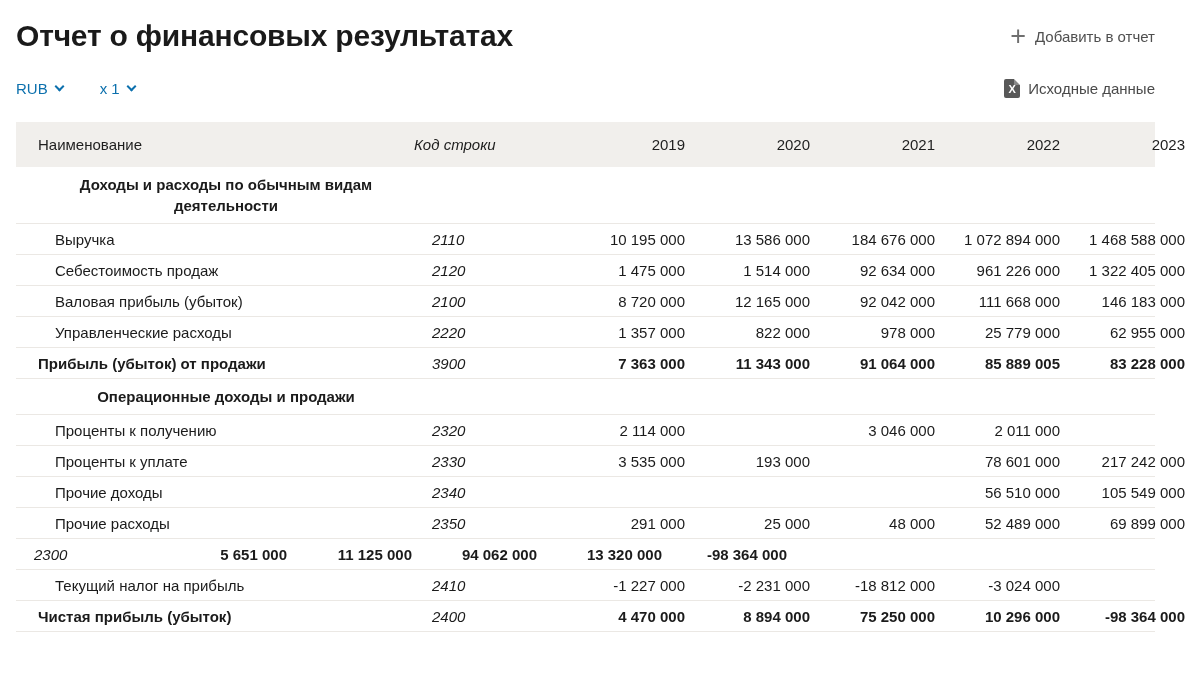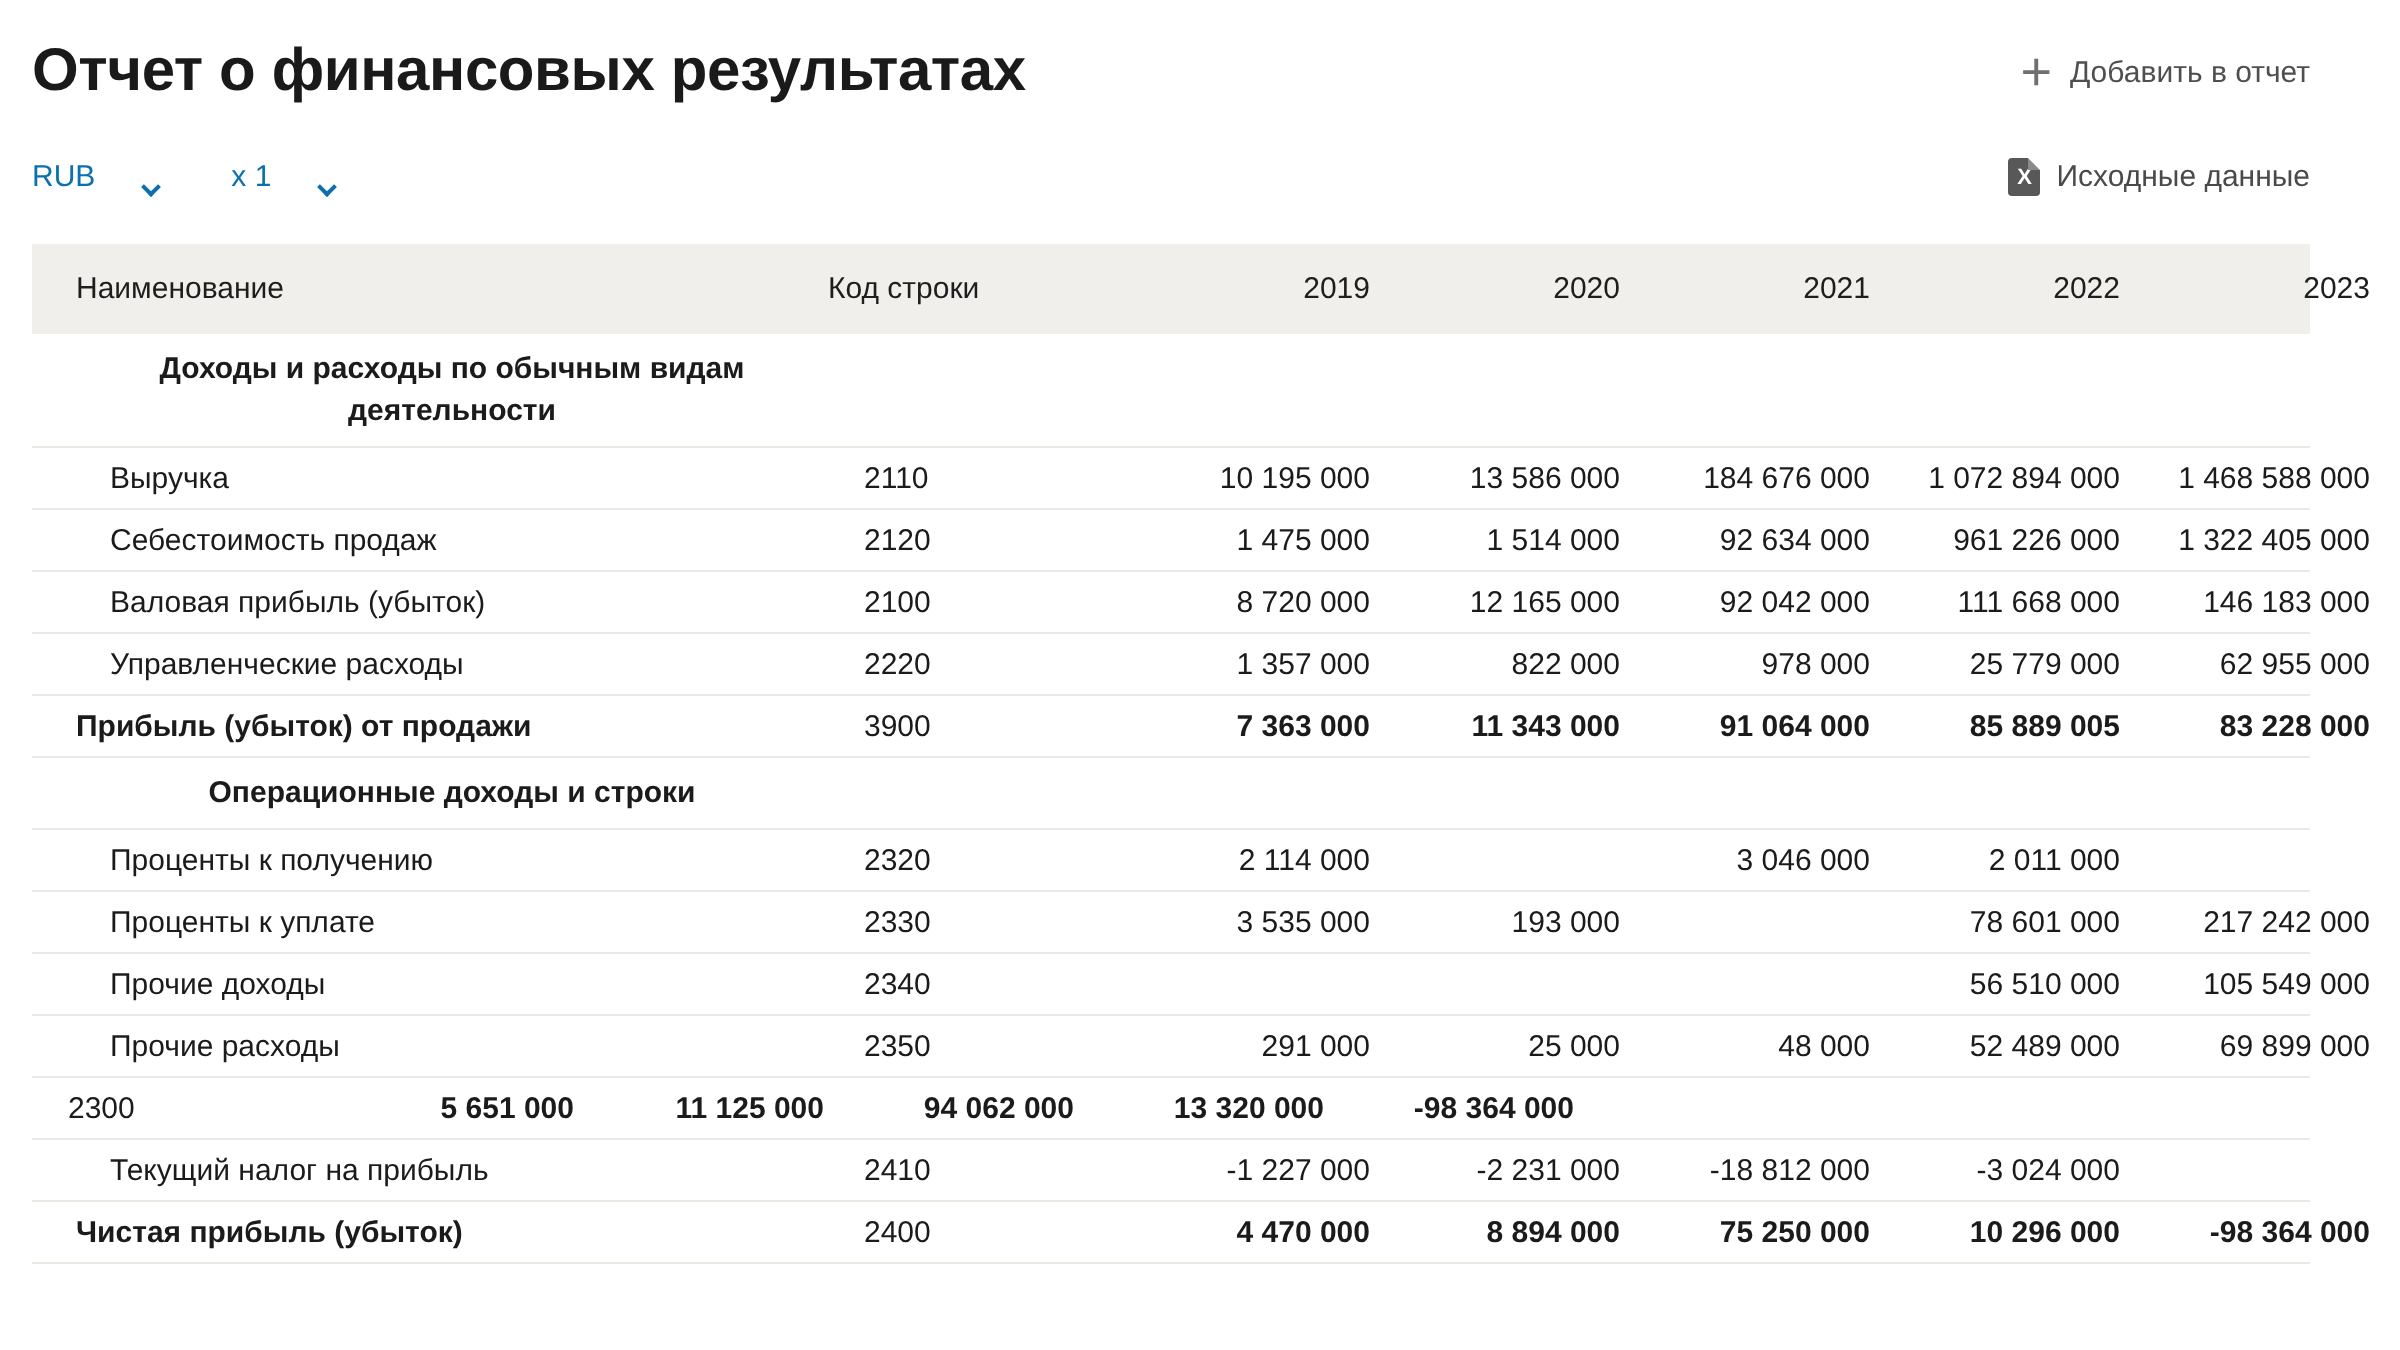--- a/index.html
+++ b/index.html
@@ -9,38 +9,38 @@
 
   
   .header-row { display:flex; justify-content:space-between; align-items:flex-start;
     padding-top:19px; padding-right:45px; }
   h1.title { font-size:30px; font-weight:700; color:#1a1a1a; letter-spacing:-0.2px; }
   .add-report { display:flex; align-items:center; gap:9px; color:#4f4f4f; font-size:15px;
     margin-top:8px; cursor:pointer; white-space:nowrap; }
   .plus-icon { font-size:27px; font-weight:400; color:#6f6f6f; line-height:18px; }
 
   .controls-row { display:flex; align-items:center; margin-top:26px; padding-right:45px; }
-  .dropdown { display:flex; align-items:flex-end; gap:24px; color:#0c70ad; font-size:15px;
+  .dropdown { display:flex; align-items:center; gap:8px; color:#0c70ad; font-size:15px;
     cursor:pointer; }
   .dropdown + .dropdown { margin-left:37px; }
   .chev { width:7px; height:7px; border-right:2px solid currentColor;
     border-bottom:2px solid currentColor; transform:rotate(45deg); margin-top:-4px; }
   .source-data { margin-left:auto; display:flex; align-items:center; gap:8px;
     color:#4a4a4a; font-size:15px; cursor:pointer; white-space:nowrap; }
   .xls-icon { position:relative; width:16px; height:19px; background:#585858; color:#ffffff;
     font-size:11px; font-weight:700; display:flex; align-items:center; justify-content:center;
     border-radius:2px; }
   .xls-icon::after { content:""; position:absolute; top:0; right:0; width:0; height:0;
     border:3px solid; border-color:#ffffff #ffffff #8a8a8a #8a8a8a; }
 
   
   .table { width:1139px; margin-top:24px; font-size:15px; }
   .cell { flex:none; }
   .cell.name { width:398px; padding-left:22px; }
-  .cell.code { width:146px; }
+  .cell.code { width:146px;font-style:italic; }
   .cell.num  { width:125px; text-align:right; white-space:nowrap; }
 
   .thead { display:flex; align-items:center; height:45px; background:#f1efec; color:#1e1e1e; }
 
   .trow { display:flex; align-items:center; min-height:31px; border-bottom:1px solid #ebe8e4; }
   .trow .code { padding-left:18px; font-weight:400; }
   .trow.section { font-weight:700;text-align:center; }
   .trow.section .name-text { max-width:300px; line-height:1.4; padding:7px 0; }
   .trow.total { font-weight:700; }
   .trow.item { font-weight:400; }
@@ -134,21 +134,21 @@
         <div class="trow total">
           <div class="cell name"><span class="name-text">Прибыль (убыток) от продажи</span></div>
           <div class="cell code">3900</div>
           <div class="cell num">7 363 000</div>
           <div class="cell num">11 343 000</div>
           <div class="cell num">91 064 000</div>
           <div class="cell num">85 889 005</div>
           <div class="cell num">83 228 000</div>
         </div>
         <div class="trow section">
-          <div class="cell name"><span class="name-text">Операционные доходы и строки</span></div>
+          <div class="cell name"><span class="name-text">Операционные доходы и продажи</span></div>
           <div class="cell code"></div>
           <div class="cell num"></div>
           <div class="cell num"></div>
           <div class="cell num"></div>
           <div class="cell num"></div>
           <div class="cell num"></div>
         </div>
         <div class="trow item">
           <div class="cell name"><span class="name-text">Проценты к получению</span></div>
           <div class="cell code">2320</div>

